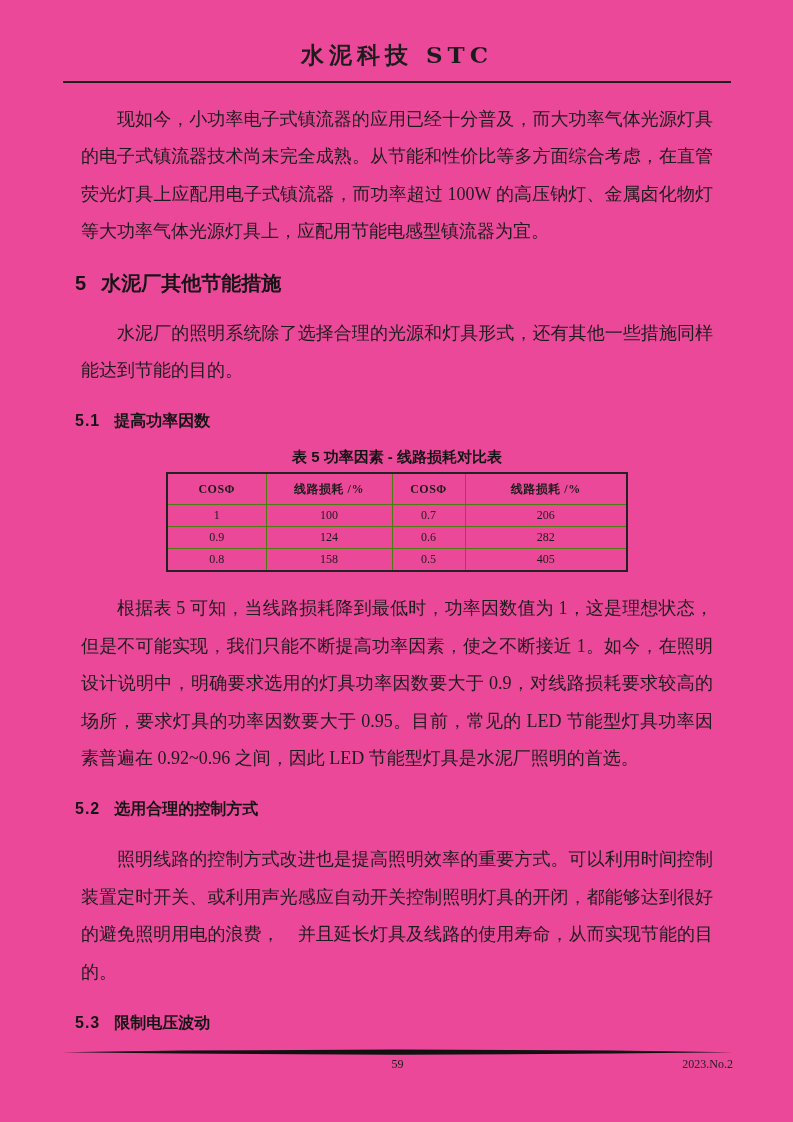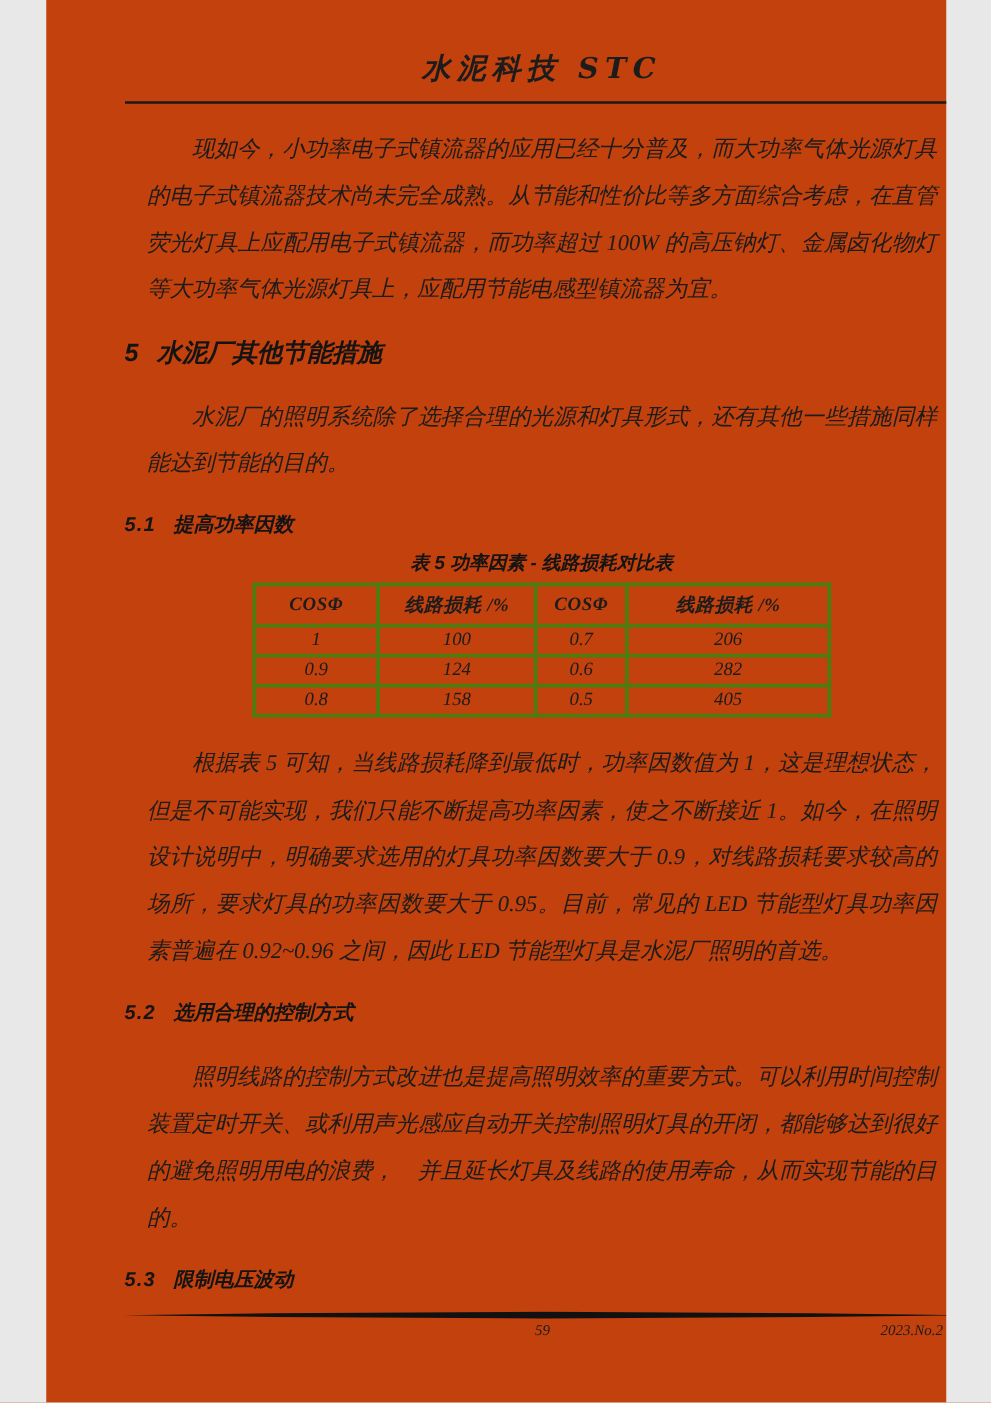--- a/index.html
+++ b/index.html
@@ -1,25 +1,24 @@
 <!DOCTYPE html>
 <html><head>
 <meta charset="utf-8">
 <style>
   html, body { margin: 0; padding: 0; background: #e8e8e8; }
   .page {
     position: relative;
-    width: 720px;
+    width: 793px;
     height: 1122px;
-    background: #c2410c;
+    background: #ec4899;
     overflow: hidden;
     font-family: "Liberation Serif", "DejaVu Serif", serif;
     color: #1c1c1c;
     margin: 0 auto;
-    font-style: italic;
   }
   .content {
     position: absolute;
     left: 63px;
     top: 38px;
     width: 668px;
   }
   .journal-title {
     text-align: center;
     font-size: 23px;
@@ -36,21 +35,21 @@
   }
   p.body {
     margin: 18px;
     font-size: 18px;
     line-height: 37.4px;
     text-align: justify;
     text-justify: inter-ideograph;
     text-indent: 2em;
   }
   h2.sec, h3.sec {
-    margin: 0;
+    margin: 12px;
     font-family: "Liberation Sans", "DejaVu Sans", sans-serif;
     font-weight: bold;
     font-size: 20px;
     line-height: 28px;
     color: #141414;
   }
   h2.sec { margin-top: 3px; }
   h3.sec { margin-top: 6px; font-size: 16px; }
   .sec .sec-num { margin-right: 14px; letter-spacing: 1px; }
   .tbl-caption {
@@ -67,24 +66,24 @@
     border-collapse: collapse;
     border: 2px solid #222;
     table-layout: fixed;
     width: 460px;
   }
   table.data-table col.c1 { width: 99px; }
   table.data-table col.c2 { width: 126px; }
   table.data-table col.c3 { width: 73px; }
   table.data-table col.c4 { width: 162px; }
   table.data-table th, table.data-table td {
-    border: 3px solid #4d7c0f;
+    border: 1px solid #4d7c0f;
     text-align: center;
     padding: 0;
-    font-size: 15px;
+    font-size: 12px;
   }
   table.data-table th {
     height: 30px;
     font-weight: bold;
     letter-spacing: 0.5px;
   }
   table.data-table td { height: 21px; font-weight: normal; }
   .after-table { margin-top: 4px; }
   .footer {
     position: absolute;
@@ -99,21 +98,21 @@
     font-size: 12px;
     line-height: 16px;
   }
   .page-number {
     position: absolute;
     left: 0; right: 0;
     text-align: center;
   }
   .issue-number {
     position: absolute;
-    right: 15px;
+    right: 0;
     text-align: left;
   }
 </style>
 </head>
 <body>
 
 <div class="page">
   <div class="content">
 
     <div class="journal-title">水泥科技 STC</div>

